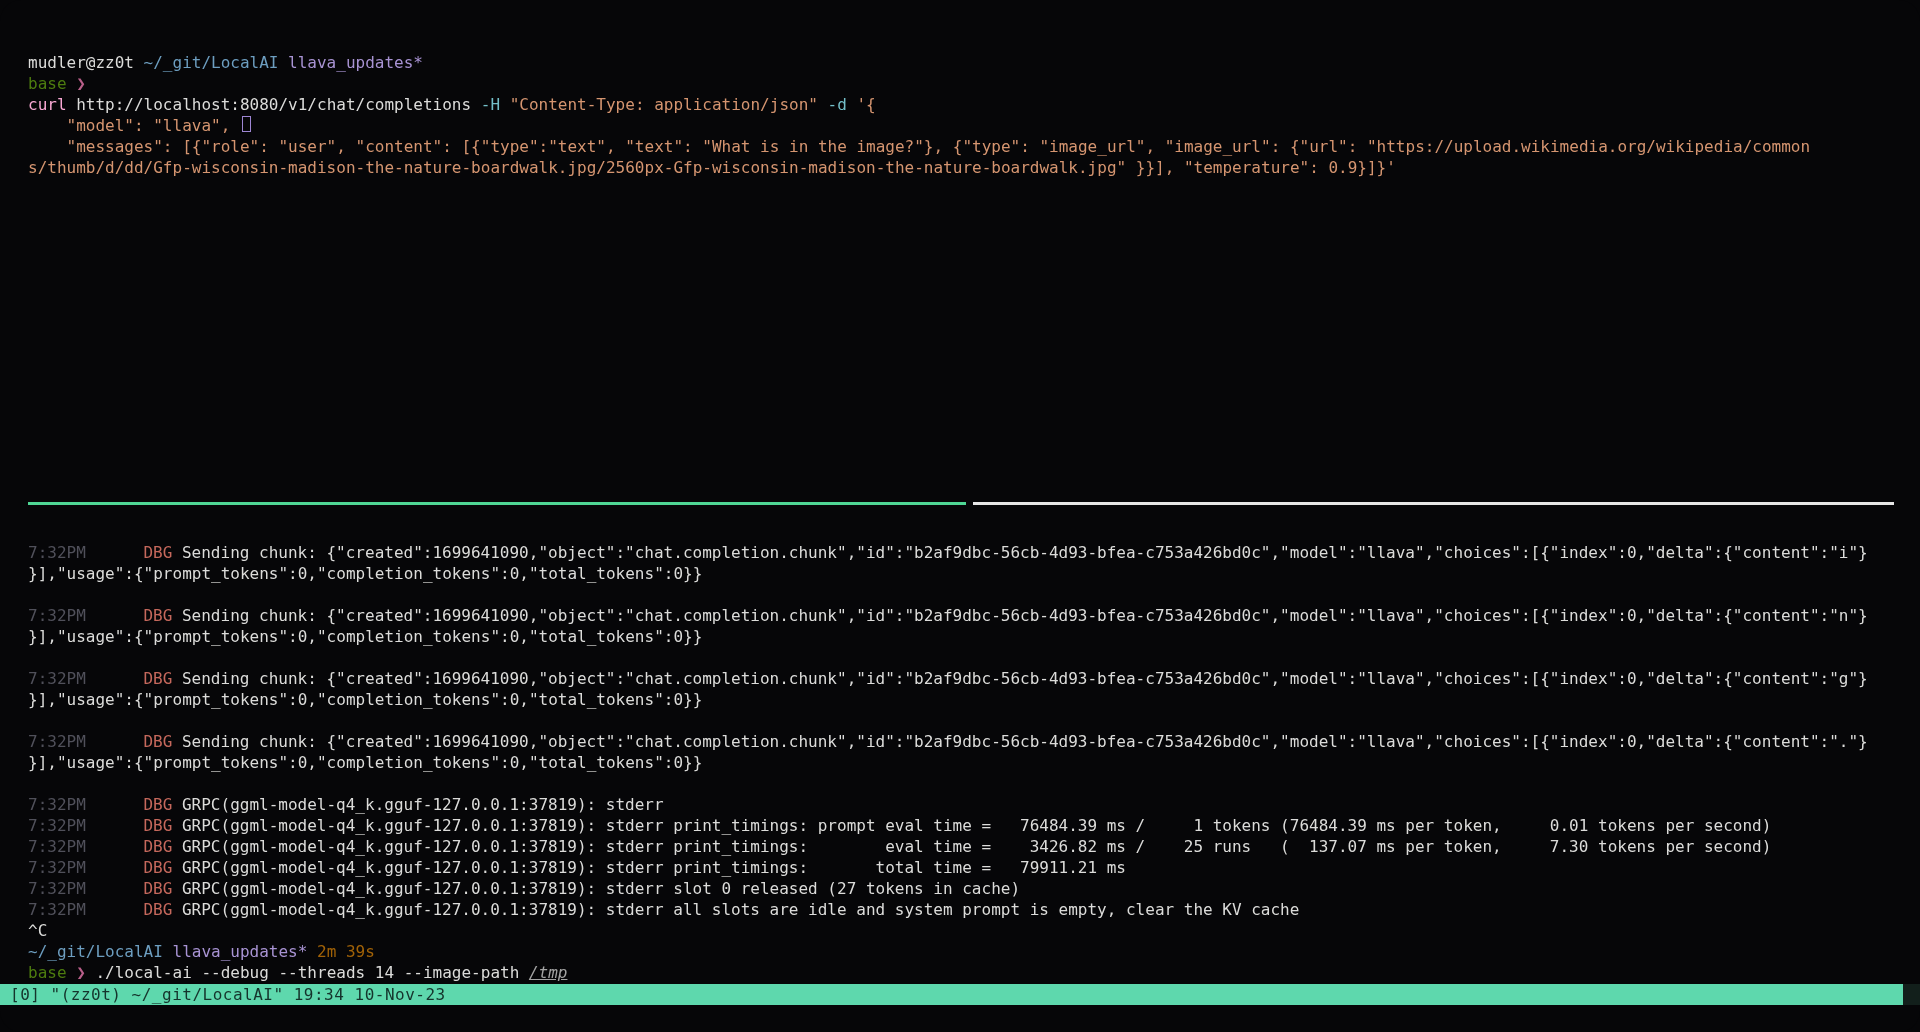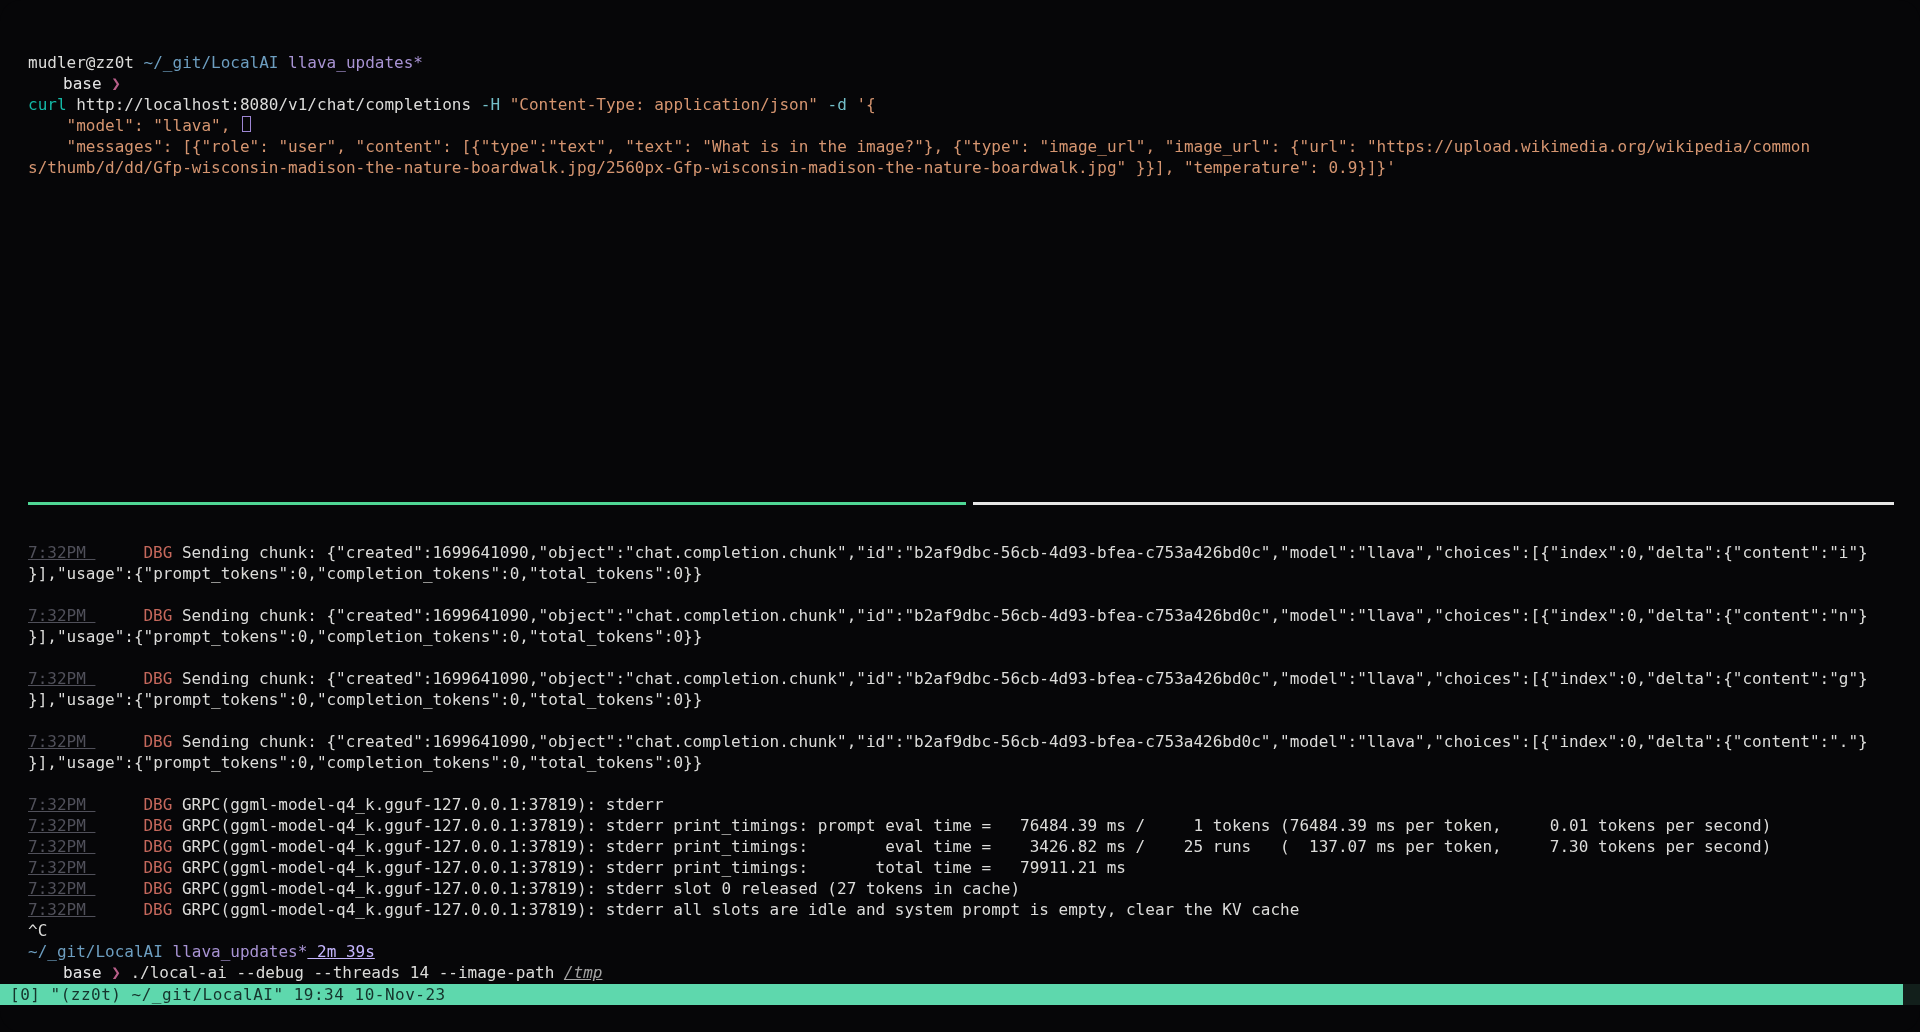--- a/index.html
+++ b/index.html
@@ -4,30 +4,30 @@
 <style>
   * { margin:0; padding:0; box-sizing:border-box; }
   html,body { width:1920px; height:1032px; background:#060608; overflow:hidden; }
   body { font-family:"DejaVu Sans Mono","Liberation Mono",monospace; font-size:16px; color:#dcdcda; }
   .screen { position:absolute; inset:0; background:#060608;border-radius:21px; }
   .section { position:absolute; left:28px; right:4px; white-space:pre; }
   #top-section { top:52px; }
   #log-section { top:542px; }
   .line { height:21px; line-height:21px; white-space:pre; }
   .c-fg      { color:#dcdcda; }
-  .c-dim     { color:#50505a;text-decoration:underline; }
+  .c-dim     { color:#50505a; }
   .c-red     { color:#c5685c;margin-left:48px; }
   .c-blue    { color:#6d9ec0; }
   .c-purple  { color:#a893d3; }
-  .c-gray    { color:#e5e5e5;margin-left:35px; }
+  .c-gray    { color:#4d7c0f; }
   .c-magenta { color:#b95f8a; }
-  .c-green   { color:#14b8a6; }
+  .c-green   { color:#f9a8d4; }
   .c-cyan    { color:#74bfc9; }
   .c-orange  { color:#d59570; }
-  .c-yellow  { color:#c4b5fd;text-decoration:underline; }
+  .c-yellow  { color:#a16207; }
   .c-link    { color:#a3a3a3; text-decoration:underline;font-style:italic; }
   .c-cursor  { display:inline-block; width:9px; height:16px; border:1.5px solid #9e86d4; vertical-align:-2px; margin-left:2px; }
   #separator { position:absolute; top:502px; left:28px; width:1866px; height:3px; display:flex; gap:7px; }
   #separator .seg-green { width:938px; height:3px; background:#4fd795; }
   #separator .seg-white { flex:1; height:3px; background:#e6e6e6; }
   #status-bar { position:absolute; left:0; right:0; top:984px; height:21px; background:#5ed8ad; color:#15342c;
                 display:flex; align-items:center; padding-left:10px; white-space:pre; letter-spacing:0.5px; }
   #status-bar span { white-space:pre; }
   .notch { width:17px; height:21px; background:#121f1b; margin-left:auto; }
 </style>

